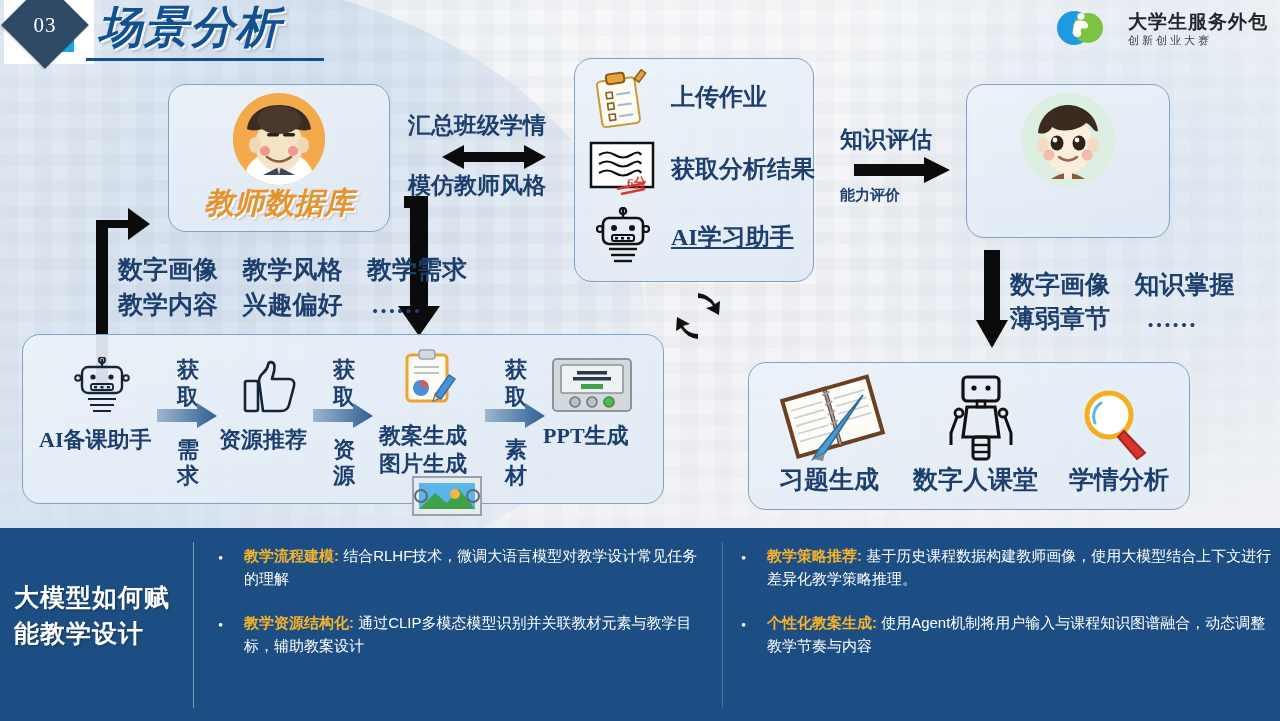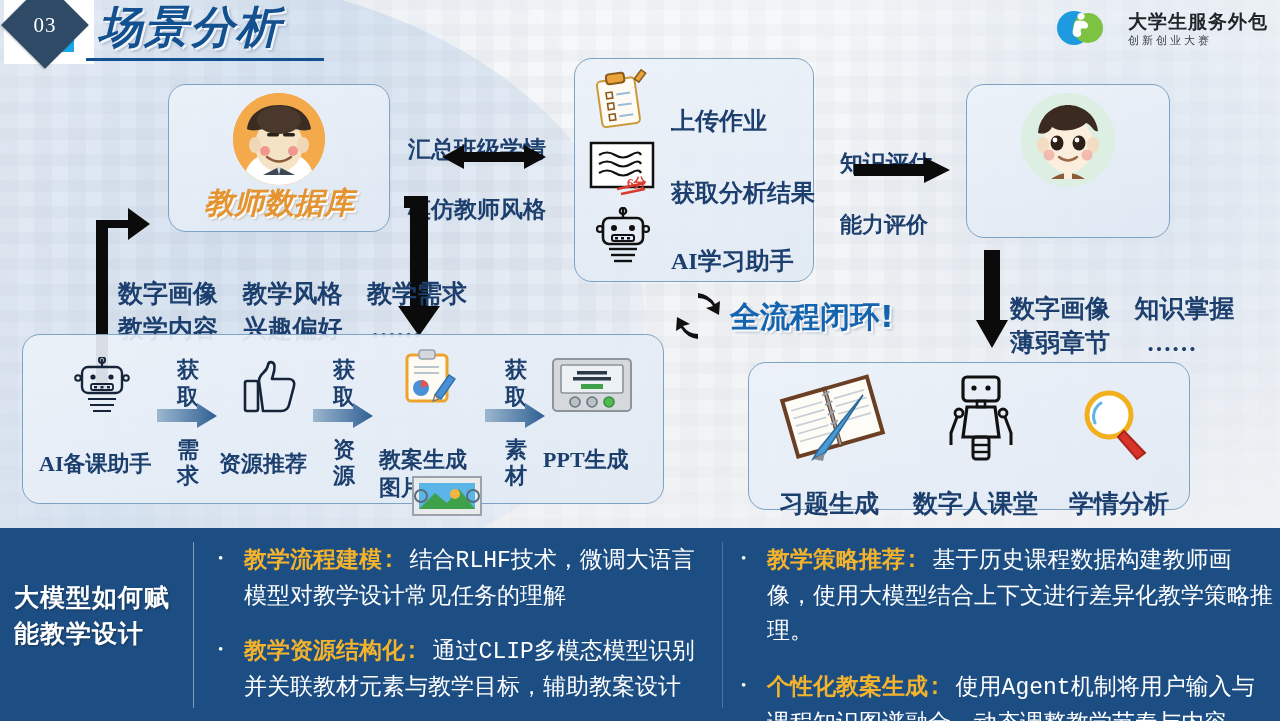--- a/index.html
+++ b/index.html
@@ -62,35 +62,35 @@
     font-family:"DejaVu Sans","Liberation Sans",sans-serif;
     text-shadow:2px 2px 0 rgba(255,255,255,.9),3px 3px 2px rgba(120,80,20,.25);}
 
   .navy{color:#1c3f6e;font-family:"Liberation Serif","DejaVu Serif",serif;font-weight:bold;}
 
   
   .avatar{border-radius:50%;position:relative;overflow:hidden;}
 
   
   .lbl{position:absolute;font-weight:bold;color:#1c3f6e;
-    font-family:"Liberation Serif","DejaVu Serif",serif;white-space:nowrap;margin-top:24px;}
+    font-family:"Liberation Serif","DejaVu Serif",serif;white-space:nowrap;}
 
   
   .bottom{position:absolute;left:0;top:528px;width:1280px;height:193px;background:#1d4e83;}
   .bottom-left{position:absolute;left:14px;top:52px;width:170px;text-align:left;
     color:#fff;font-size:25px;font-weight:bold;line-height:1.45;letter-spacing:1px;
     font-family:"DejaVu Sans","Liberation Sans",sans-serif;
     text-shadow:1px 1px 2px rgba(0,0,0,.35);}
   .divider{position:absolute;left:193px;top:14px;width:1px;height:166px;background:rgba(255,255,255,.45);}
   .divider2{position:absolute;left:722px;top:14px;width:1px;height:166px;background:rgba(255,255,255,.22);}
   .bcol{position:absolute;top:16px;}
   .bitem{display:flex;margin-bottom:10px;}
   .bdot{color:#ffffff;font-size:15px;line-height:28px;width:26px;flex:none;text-align:left;padding-left:6px;}
-  .btxt{font-size:23px;line-height:1.55;color:#ffffff;
-    font-family:Liberation Mono, monospace;}
+  .btxt{font-size:15px;line-height:1.55;color:#ffffff;
+    font-family:Liberation Sans, sans-serif;}
   .bkey{color:#f4b32c;font-weight:bold;}
 </style>
 </head>
 <body>
 
 <div class="slide">
 
   <div class="bg-base"></div>
   <div class="bg-arc"></div>
   <div class="bg-swoosh"></div>
@@ -187,28 +187,28 @@
       <rect x="21" y="28" width="22" height="6" rx="2" fill="none" stroke="#111" stroke-width="2"></rect>
       <rect x="24" y="30" width="3" height="2.5" fill="#111"></rect>
         <rect x="30" y="30" width="3" height="2.5" fill="#111"></rect>
         <rect x="36" y="30" width="3" height="2.5" fill="#111"></rect>
       <circle cx="9" cy="22" r="3" fill="none" stroke="#111" stroke-width="2.2"></circle>
       <circle cx="55" cy="22" r="3" fill="none" stroke="#111" stroke-width="2.2"></circle>
       <path d="M18 42h28" stroke="#111" stroke-width="2.4"></path>
       <path d="M20 48h24" stroke="#111" stroke-width="2.4"></path>
       <path d="M23 54h18" stroke="#111" stroke-width="2.4"></path>
     </svg>
-    <div class="lbl" style="position:absolute;left:96px;top:162px;font-size:24px;">AI学习助手</div>
+    <div class="lbl" style="position:absolute;left:96px;top:162px;font-size:24px;text-decoration:underline;">AI学习助手</div>
   </div>
 
   <div class="lbl" style="left:840px;top:124px;font-size:23px;">知识评估</div>
   <svg style="position:absolute;left:852px;top:156px;" width="110" height="28">
     <path d="M2 8 L72 8 L72 1 L98 14 L72 27 L72 20 L2 20 Z" fill="#0b0b0b"></path>
   </svg>
-  <div class="lbl" style="left:840px;top:186px;font-size:22px;">能力评价</div>
+  <div class="lbl" style="left:840px;top:186px;font-size:15px;">能力评价</div>
 
   <div class="card" style="left:966px;top:84px;width:202px;height:152px;">
     <div class="avatar" style="position:absolute;left:54px;top:8px;width:94px;height:94px;background:#d9eddf;">
       <svg viewBox="0 0 94 94" width="94" height="94">
         <circle cx="47" cy="47" r="47" fill="#dcefe2"></circle>
         <ellipse cx="47" cy="52" rx="25" ry="28" fill="#fbeedc"></ellipse>
         <ellipse cx="22" cy="52" rx="6" ry="8" fill="#f2ddc3"></ellipse>
         <ellipse cx="72" cy="52" rx="6" ry="8" fill="#f2ddc3"></ellipse>
         <path d="M17 40c2-20 18-28 30-28s28 8 30 26c-4 2-6-6-12-8-8 8-26 10-34 4-2 4-6 8-14 6z" fill="#3b2a20"></path>
         <ellipse cx="36" cy="50" rx="6.5" ry="7.5" fill="#2d2018"></ellipse>
@@ -258,22 +258,20 @@
   <div class="lbl" style="left:1010px;top:302px;font-size:25px;">
     <span>薄弱章节</span>
     <span style="display:inline-block;width:24px"></span>
     <span>……</span>
   </div>
 
   <svg style="position:absolute;left:672px;top:292px;" width="52" height="48">
     <path d="M26 6 a18 18 0 0 1 15 8 l-7 2 l13 7 l1 -14 l-5 3 A23 23 0 0 0 26 1 z" fill="#111"></path>
     <path d="M26 42 a18 18 0 0 1 -15 -8 l7 -2 l-13 -7 l-1 14 l5 -3 A23 23 0 0 0 26 47 z" fill="#111"></path>
   </svg>
-  <div style="position:absolute;left:730px;top:297px;font-size:30px;font-weight:bold;color:#1463ae;
-      font-family:'DejaVu Sans','Liberation Sans',sans-serif;text-shadow:2px 2px 0 rgba(255,255,255,.9),3px 3px 3px rgba(20,60,110,.28);">全流程闭环!</div>
 
   <div class="card" style="left:22px;top:334px;width:640px;height:168px;">
 
     <svg style="position:absolute;left:48px;top:22px;" width="62" height="62">
       <line x1="31" y1="2" x2="31" y2="9" stroke="#16243a" stroke-width="2.2"></line>
       <circle cx="31" cy="3" r="3" fill="none" stroke="#16243a" stroke-width="2"></circle>
       <rect x="11" y="10" width="40" height="26" rx="6" fill="none" stroke="#16243a" stroke-width="2.4"></rect>
       <circle cx="22" cy="20" r="2.6" fill="#16243a"></circle>
       <circle cx="40" cy="20" r="2.6" fill="#16243a"></circle>
       <rect x="20" y="27" width="22" height="6" rx="2" fill="none" stroke="#16243a" stroke-width="1.8"></rect>

